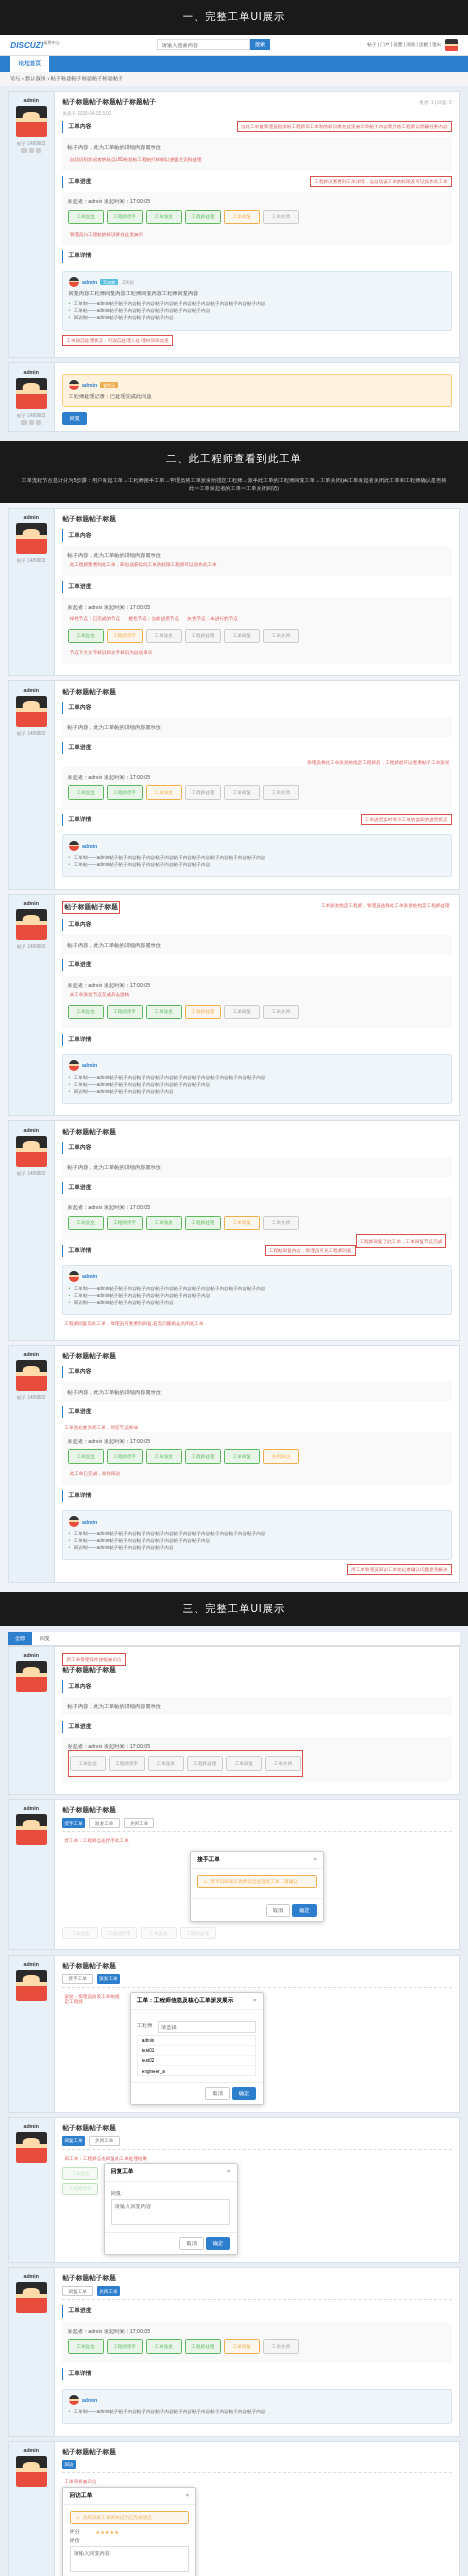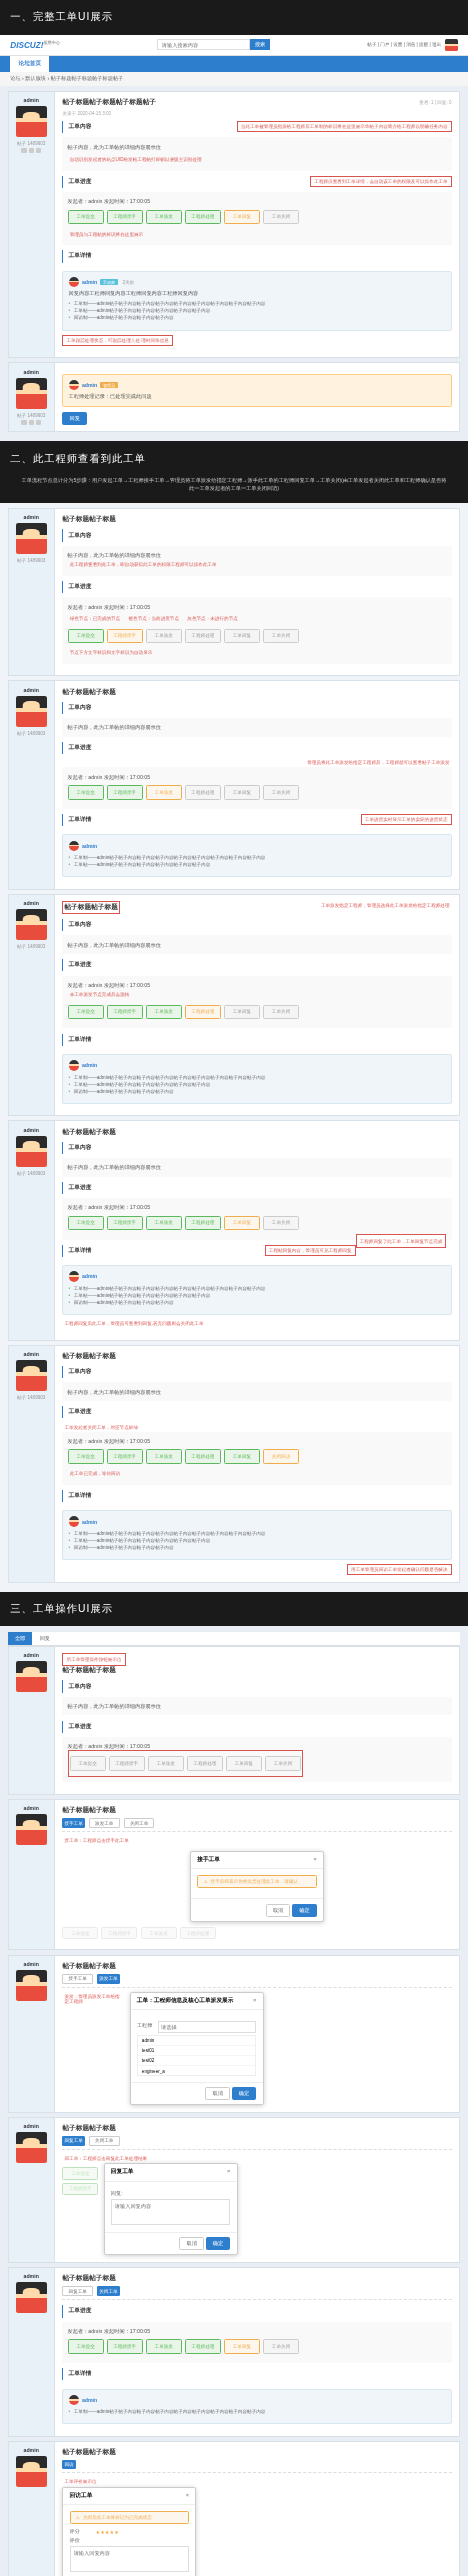--- a/index.html
+++ b/index.html
@@ -1,17 +1,17 @@
 <!DOCTYPE html>
 <html style="font-size:8.2px"><head>
 <meta charset="utf-8">
 <style>
 * { margin: 0; padding: 0; box-sizing: border-box; }
 body { font-family: "Microsoft YaHei", Arial, sans-serif; background: #fff; font-size: 5.7px; }
-.section-header { background: #1a1a1a; color: #fff; padding: 10.3px; font-size: 10.3px; letter-spacing: 1px; }
+.section-header { background: #1a1a1a; color: #fff; text-align: center; padding: 10.3px; font-size: 10.3px; letter-spacing: 1px; }
 .section-desc { background: #1a1a1a; color: #ccc; text-align: center; padding: 0 20.6px 10.3px; font-size: 5.2px; line-height: 1.6; }
 .forum-header { background: #fff; border-bottom: 0.5px solid #e0e0e0; padding: 4.1px 10.3px; display: flex; align-items: center; justify-content: space-between; }
 .logo { color: #2e7ece; font-weight: bold; font-size: 8.2px; font-style: italic; }
 .logo sup { font-size: 4.1px; color: #999; font-style: normal; }
 .search-bar { display: flex; align-items: center; }
 .search-bar input { border: 0.5px solid #ddd; padding: 1.5px 4.1px; width: 93px; font-size: 5.2px; }
 .search-bar button { background: #2e7ece; color: #fff; border: none; padding: 2.1px 5.2px; font-size: 5.2px; cursor: pointer; }
 .avatar-small { width: 12.4px; height: 12.4px; border-radius: 1.5px; background: linear-gradient(180deg, #333 0%, #333 40%, #ffdbac 40%, #ffdbac 55%, #e74c3c 55%, #e74c3c 100%); }
 .nav-bar { background: #2e7ece; padding: 0 10.3px; display: flex; }
 .nav-item { color: #fff; padding: 4.1px 8.2px; font-size: 5.7px; cursor: pointer; }
@@ -392,21 +392,21 @@
               <li>工单帖——admin帖子帖子内容帖子内容帖子内容帖子内容帖子内容</li>
               <li>回访制——admin帖子帖子内容帖子内容帖子内容</li>
             </ul>
           </div>
         <div class="anno-box" style="float:right">用工单管理员回访工单发起者确认问题是否解决</div>
       </div>
     </div>
   </div>
 </div>
 
-<div class="section-header">三、工单操作UI展示</div>
+<div class="section-header">三、完整工单UI展示</div>
 
 <div class="ticket-wrap">
   <div class="top-tabs">
     <div class="top-tab active">全部</div>
     <div class="top-tab">回复</div>
   </div>
 
   <div class="ticket-post">
     <div class="user-panel">
         <div class="uname">admin</div>

